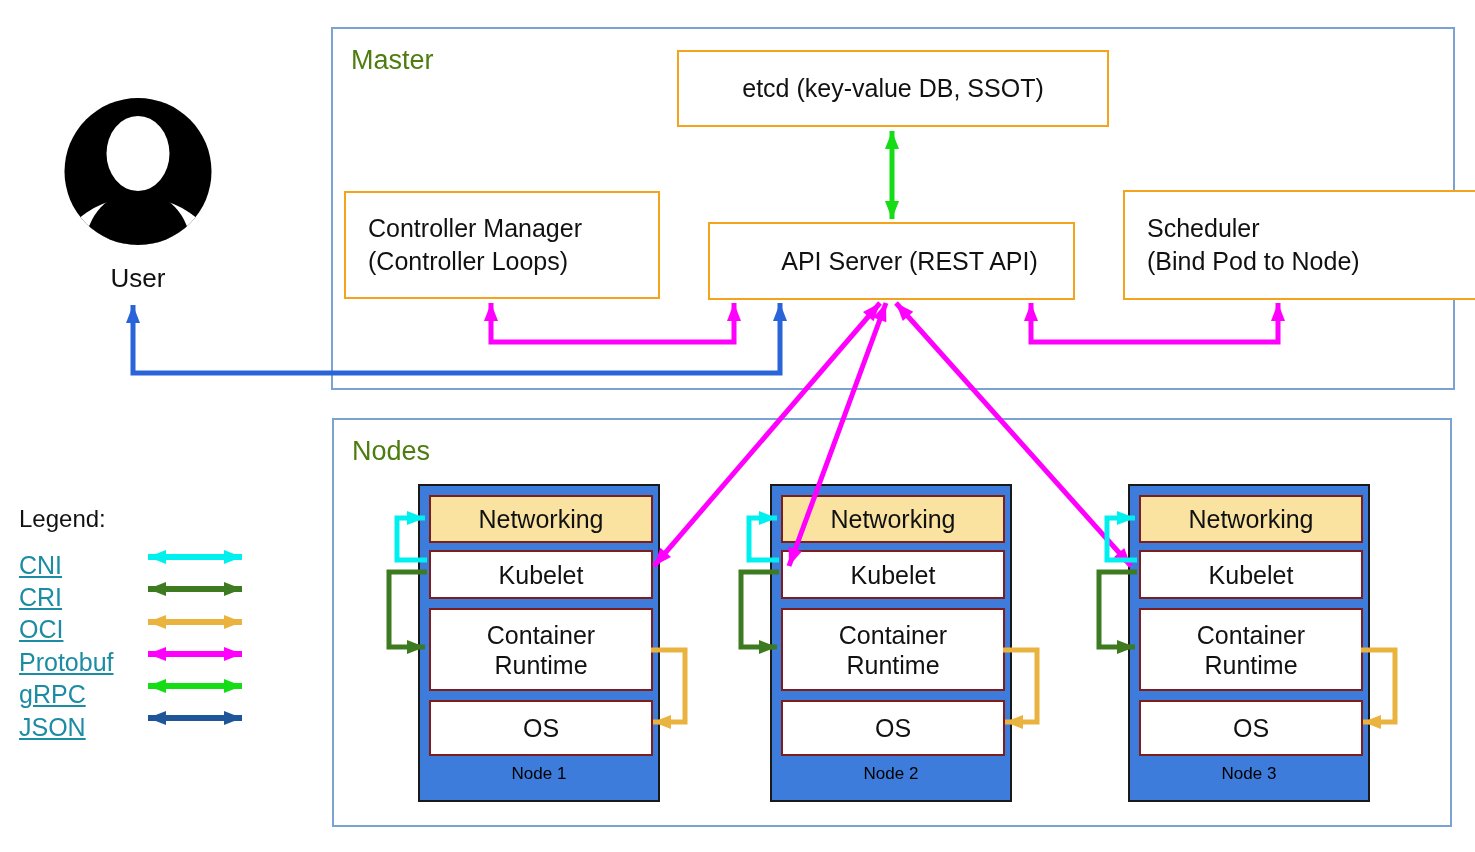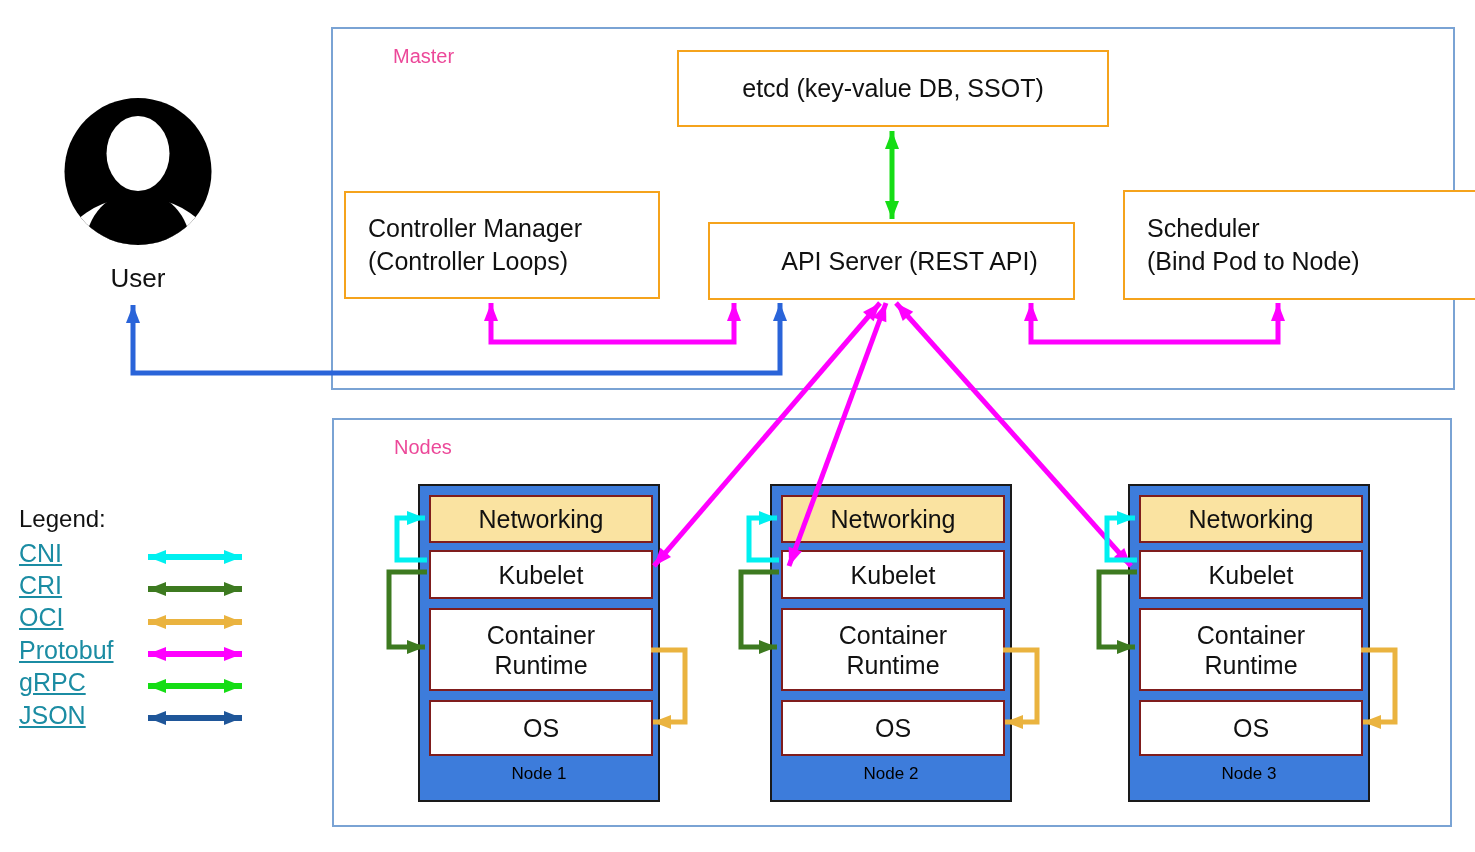--- a/index.html
+++ b/index.html
@@ -12,24 +12,23 @@
     overflow: hidden;
   }
   .container-box {
     position: absolute;
     border: 2px solid #7aa3d4;
     background: transparent;
   }
   .section-title {
     position: absolute;
     top: 16px; left: 18px;
-    font-size: 20px;
-    color: #ec4899;
+    font-size: 27px;
+    color: #4d7c0f;
     white-space: nowrap;
-    margin-left: 42px;
   }
   .obox {
     position: absolute;
     border: 2px solid #f5a31c;
     background: #ffffff;
     display: flex;
     flex-direction: column;
     justify-content: center;
     font-size: 25px;
     line-height: 33px;
@@ -63,21 +62,21 @@
   .node-label {
     position: absolute;
     left: 0; top: 262px; width: 100%; height: 52px;
     line-height: 52px;
     text-align: center;
     color: #000000;
     font-size: 17px;
   }
   
   .legend { position: absolute; left: 19px; top: 505px; }
-  .legend-title { font-size: 24px; margin-bottom: 4px; }
+  .legend-title { font-size: 24px; margin-bottom: 16px; }
   .legend-item { height: 32.4px; display: flex; align-items: center; }
   .legend-link {
     font-size: 25px;
     color: #1b8ca3;
     text-decoration: underline;
     cursor: pointer;
   }
   svg.overlay {
     position: absolute;
     left: 0; top: 0;

